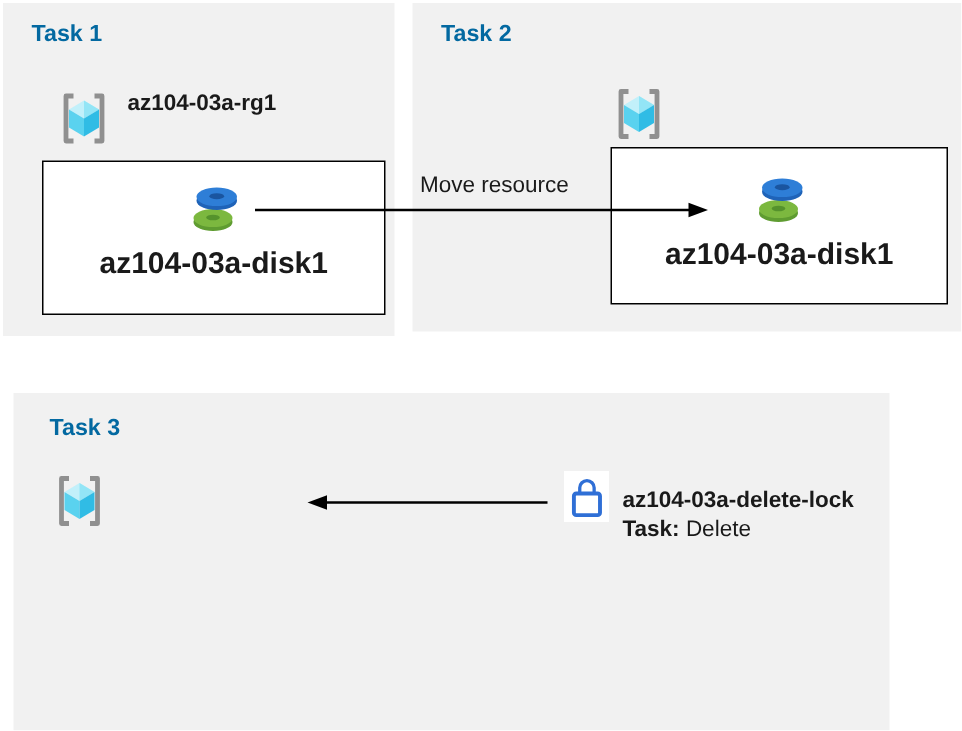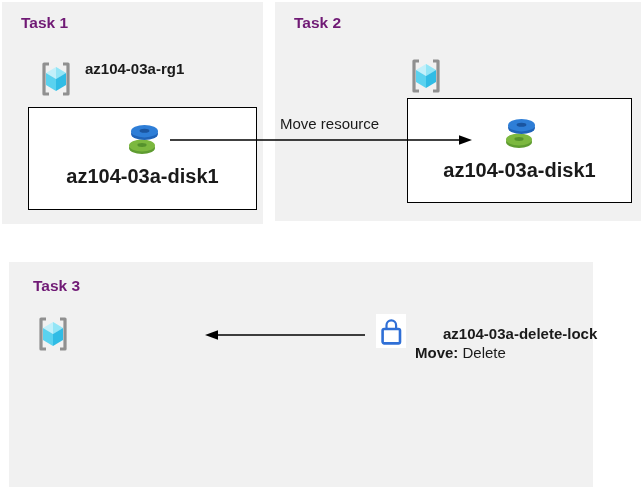--- a/index.html
+++ b/index.html
@@ -4,37 +4,37 @@
 <style>
   html,body{margin:0;padding:0;background:#fff;}
   .canvas{
     position:relative;width:641px;height:487px;background:#fff;overflow:hidden;
     font-family:"Liberation Sans","DejaVu Sans",sans-serif;color:#1a1a1a;
   }
   .panel{position:absolute;background:#f1f1f1;}
   .panel-task1{left:2px;top:2px;width:261px;height:222px;}
   .panel-task2{left:275px;top:2px;width:424px;height:219px;}
   .panel-task3{left:9px;top:262px;width:584px;height:230px;}
-  .task-title{position:absolute;font-size:15.5px;font-weight:bold;color:#701a75;white-space:nowrap;}
+  .task-title{position:absolute;font-size:15.5px;font-weight:bold;color:#0369a1;white-space:nowrap;}
   .rg-row{position:absolute;display:flex;align-items:flex-start;gap:10px;}
   .rg-label{font-size:15px;font-weight:bold;white-space:nowrap;}
   .res-box{
     position:absolute;background:#fff;border:1.5px solid #000;
     display:flex;flex-direction:column;align-items:center;justify-content:flex-start;
     padding-top:14px;gap:9px;box-sizing:border-box;
   }
   .res-label{font-size:20px;font-weight:bold;white-space:nowrap;}
   .arrow-svg{position:absolute;overflow:visible;}
   .move-label{position:absolute;font-size:15px;font-weight:normal;white-space:nowrap;}
   .lock-box{
     position:absolute;left:376px;top:314px;width:30px;height:34px;background:#fff;
     display:flex;align-items:center;justify-content:center;
   }
   .lock-text{position:absolute;left:415px;top:324px;line-height:19px;font-size:15px;white-space:nowrap;}
-  .lock-name{font-weight:bold;margin-left:28px;}
+  .lock-name{font-weight:bold;}
   .lock-type-label{font-weight:bold;}
 </style>
 </head>
 <body>
 
 <svg width="0" height="0" style="position:absolute">
   <defs>
     <g id="rg-icon">
       <path d="M12 4 H7 V34 H12" fill="none" stroke="#909090" stroke-width="3.2" stroke-linejoin="round"></path>
       <path d="M26 4 H31 V34 H26" fill="none" stroke="#909090" stroke-width="3.2" stroke-linejoin="round"></path>
@@ -112,18 +112,18 @@
   </svg>
 
   <div class="lock-box">
     <svg width="27" height="29" viewBox="0 0 27 29">
         <use href="#lock-icon"></use>
       </svg>
   </div>
   <div class="lock-text">
     <div class="lock-name">az104-03a-delete-lock</div>
     <div>
-      <span class="lock-type-label">Move:</span>
+      <span class="lock-type-label">Task:</span>
       <span>Delete</span>
     </div>
   </div>
 
 </div>
 
 </body></html>

